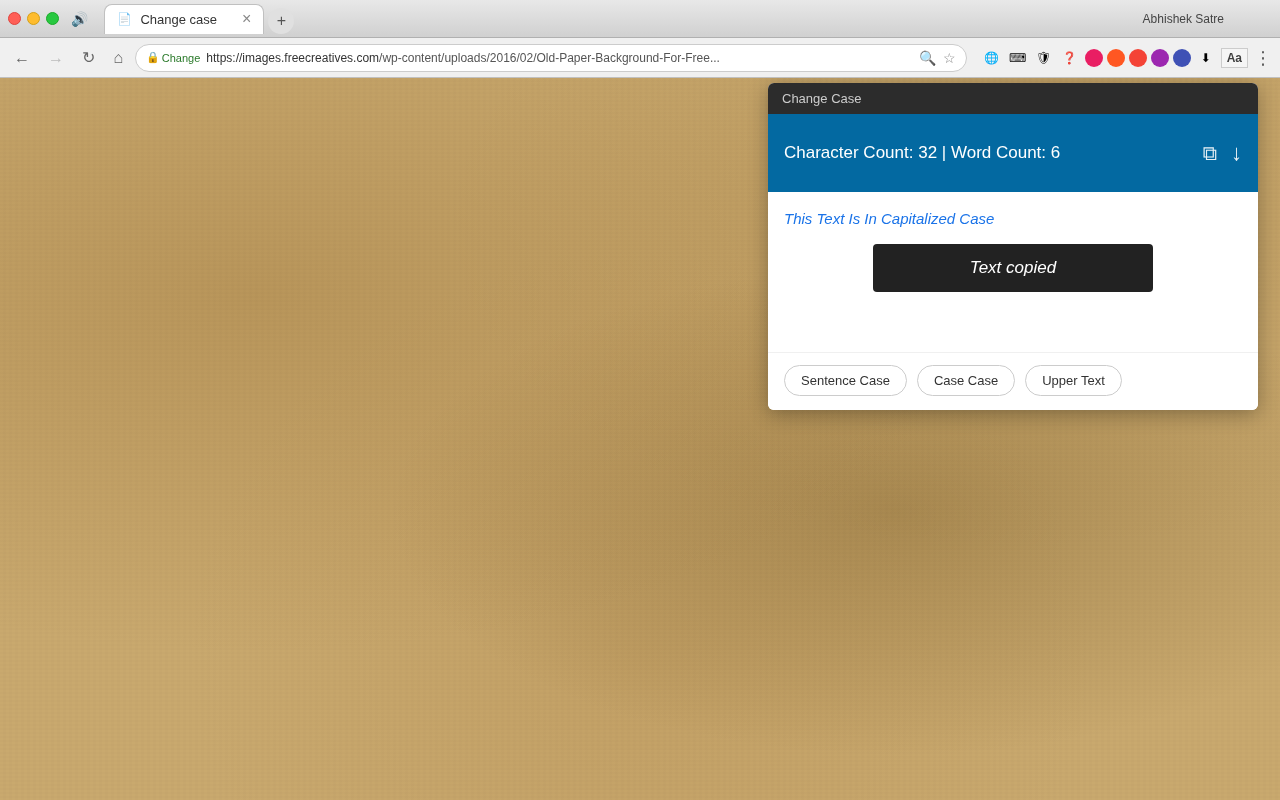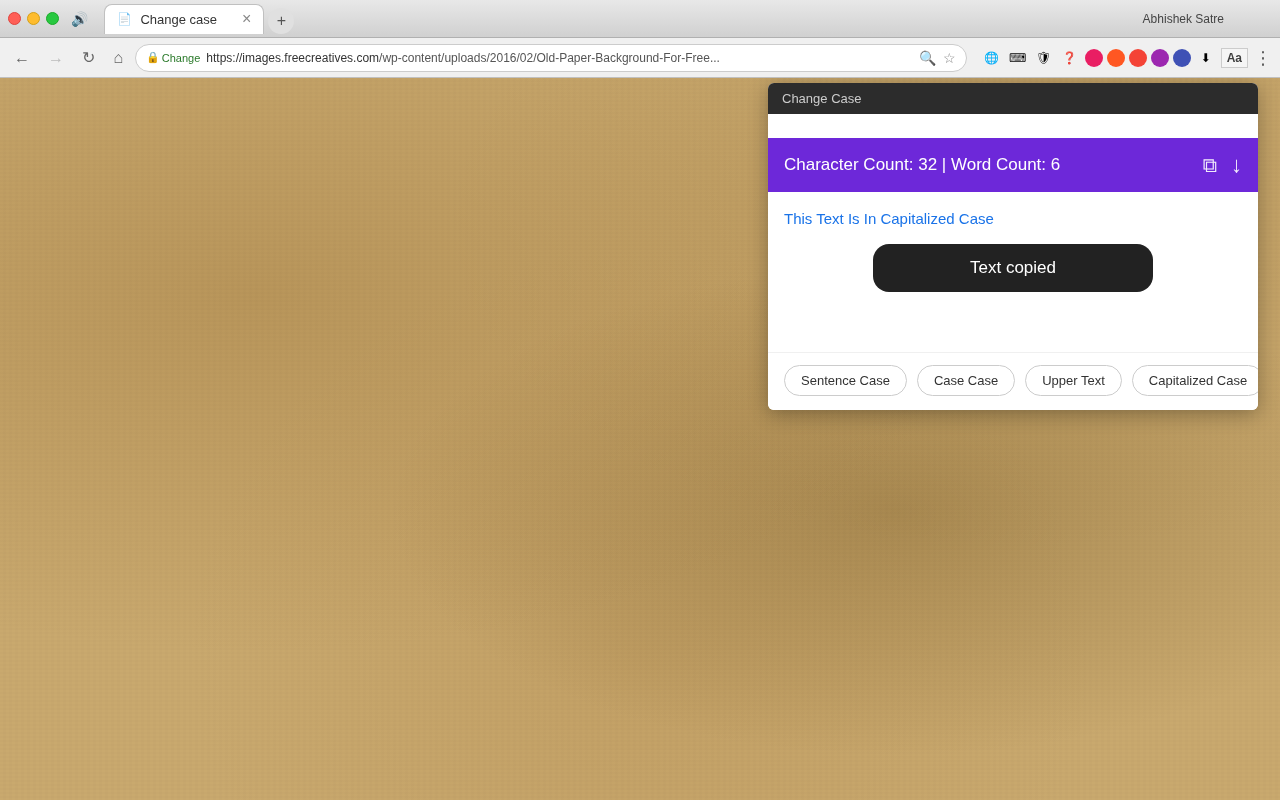--- a/index.html
+++ b/index.html
@@ -118,42 +118,41 @@
       overflow: hidden;
     }
     .popup-header {
       background: #2c2c2c;
       color: #ccc;
       padding: 8px 14px;
       font-size: 13px;
       font-weight: 500;
     }
     .popup-stats {
-      background: #6d28d9;
+      background: #0369a1;
       color: #fff;
-      padding: 14px 16px;
+      padding: 26px 16px;
       display: flex;
       align-items: center;
       justify-content: space-between;
-      margin-top: 24px;
     }
     .popup-stats-text { font-size: 17px; font-weight: 500; }
     .popup-stats-icons { display: flex; gap: 14px; }
     .popup-icon-btn { background: none; border: none; cursor: pointer; color: #fff; font-size: 20px; opacity: 0.9; }
-    .popup-content { min-height: 160px; padding: 16px; background: #fff; position: relative; }
+    .popup-content { min-height: 160px; padding: 16px; background: #fff; position: relative; font-style: italic; }
     .popup-text { color: #1a73e8; font-size: 15px; line-height: 1.5; }
     .text-copied-toast {
       position: absolute;
       bottom: 60px;
       left: 50%;
       transform: translateX(-50%);
       background: #222;
       color: #fff;
       padding: 14px 40px;
-      border-radius: 16px;
+      border-radius: 4px;
       font-size: 17px;
       font-weight: 500;
       white-space: nowrap;
       width: 280px;
       text-align: center;
     }
     .popup-footer {
       display: flex;
       align-items: center;
       padding: 12px 16px 14px;
@@ -242,18 +241,17 @@
         </div>
       </div>
       <div class="popup-content">
         <p class="popup-text">This Text Is In Capitalized Case</p>
         <div class="text-copied-toast">Text copied</div>
       </div>
       <div class="popup-footer">
         <button class="case-btn">Sentence Case</button>
         <button class="case-btn">Case Case</button>
         <button class="case-btn">Upper Text</button>
-        <button class="case-btn">Capitalized Case</button>
       </div>
     </div>
 
   </div>
 </div>
 
 </body></html>

